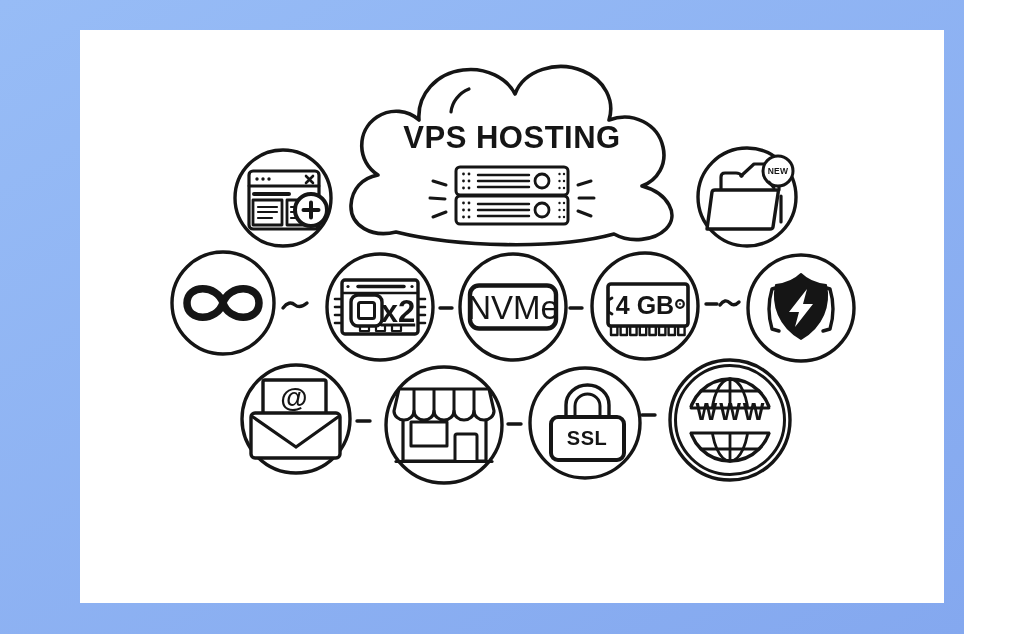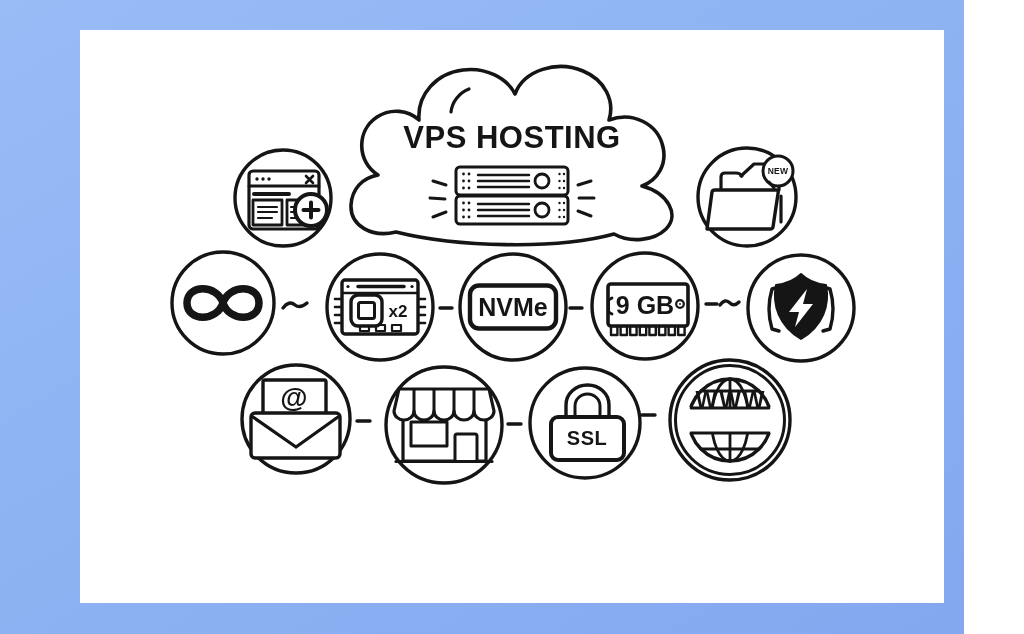--- a/index.html
+++ b/index.html
@@ -18,22 +18,22 @@
     position:absolute;left:0;top:0;width:1024px;height:634px;
     color:var(--ink,#151515);
   }
   .label{
     position:absolute;transform:translate(-50%,-50%);
     color:var(--ink,#151515);white-space:nowrap;line-height:1;
     font-family:"Liberation Sans", sans-serif;
   }
   .lbl-title{font-size:31px;font-weight:800;letter-spacing:.5px;}
   .lbl-new{font-size:8.5px;font-weight:800;letter-spacing:.2px;}
-  .lbl-x2{font-size:17px;font-weight:800;}
-  .lbl-nvme{font-size:25px;font-weight:700;}
+  .lbl-x2{font-size:31px;font-weight:800;text-decoration:underline;}
+  .lbl-nvme{font-size:33px;font-weight:400;}
   .lbl-ram{font-size:25px;font-weight:800;}
   .lbl-at{font-size:28px;font-weight:700;}
   .lbl-ssl{font-size:20px;font-weight:800;letter-spacing:.5px;}
   .lbl-www{font-size:23px;font-weight:800;letter-spacing:2px;}
 </style>
 </head>
 <body>
 
 <div class="stage">
   <div class="panel"></div>
@@ -247,20 +247,20 @@
   </svg>
 
   <div class="label lbl-title" style="left:512px;top:137px;">VPS HOSTING</div>
 
   <div class="label lbl-new" style="left:778px;top:171px;text-align:center;">NEW</div>
 
   <div class="label lbl-x2" style="left:398px;top:311px;">x2</div>
 
   <div class="label lbl-nvme" style="left:513px;top:307px;">NVMe</div>
 
-  <div class="label lbl-ram" style="left:645px;top:305px;">9 GB</div>
+  <div class="label lbl-ram" style="left:645px;top:305px;">4 GB</div>
 
   <div class="label lbl-at" style="left:294px;top:398px;">@</div>
 
   <div class="label lbl-ssl" style="left:587px;top:438px;">SSL</div>
 
-  <div class="label lbl-www" style="left:731px;top:400px;">WWW</div>
+  <div class="label lbl-www" style="left:731px;top:412px;">WWW</div>
 </div>
 
 </body></html>

